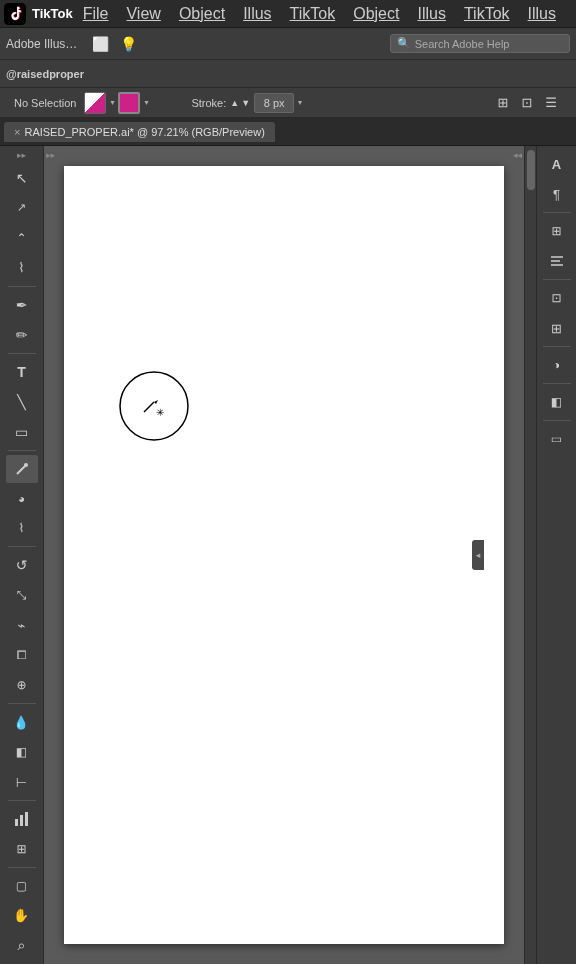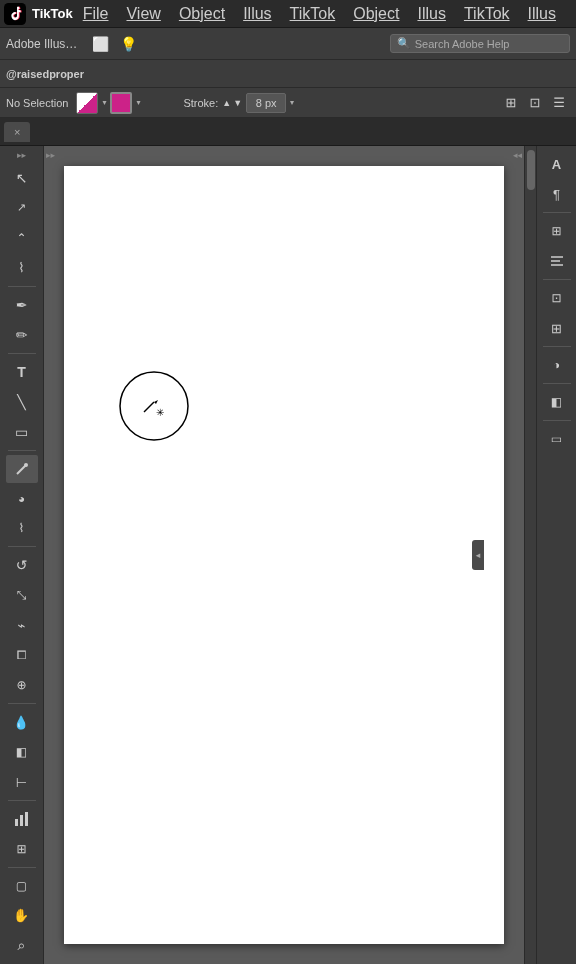--- a/index.html
+++ b/index.html
@@ -109,21 +109,21 @@
       font-size: 11px;
       font-weight: bold;
     }
 
     
     .control-bar {
       display: flex;
       align-items: center;
       background: #3c3c3c;
       height: 30px;
-      padding: 0 6px;
+      padding: 0 14px;
       gap: 4px;
       border-bottom: 1px solid #2a2a2a;
     }
     .no-selection {
       font-size: 11px;
       color: #ccc;
       margin-right: 4px;
     }
     .color-chip {
       width: 22px;
@@ -397,20 +397,21 @@
   <div class="align-icons">
     <div class="align-icon">⊞</div>
     <div class="align-icon">⊡</div>
     <div class="align-icon">☰</div>
   </div>
 </div>
 
 <div class="tab-bar">
   <div class="tab">
     <span class="tab-close">×</span>
+    <span>RAISED_PROPER.ai* @ 97.21% (RGB/Preview)</span>
   </div>
 </div>
 
 <div class="main-area">
 
   <div class="left-toolbox">
 
     <div style="font-size:9px;color:#888;cursor:pointer;margin-bottom:2px;">▸▸</div>
 
     <div class="tool-btn tool-arrow" title="Selection Tool"></div>

